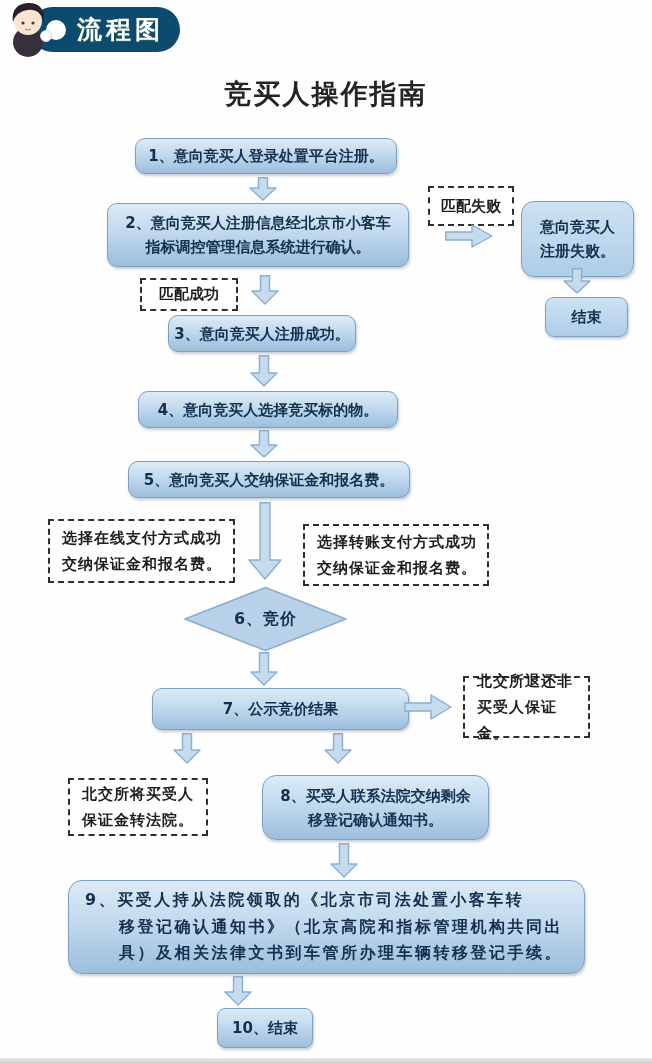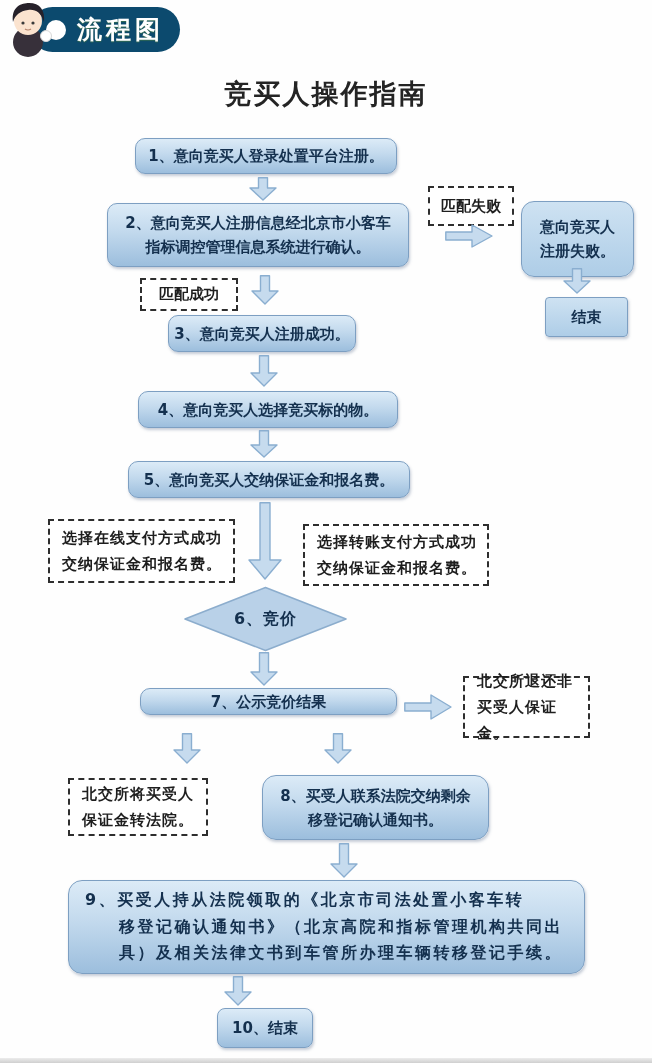--- a/index.html
+++ b/index.html
@@ -101,21 +101,21 @@
 
   <div class="node flat" style="left:521px;top:201px;width:113px;height:76px">
     <div>意向竞买人</div>
     <div>注册失败。</div>
   </div>
 
   <svg class="arrow" style="left:563px;top:268px" width="28" height="26" viewBox="0 0 28 26">
     <polygon class="ashape" points="9.5,0.8 18.5,0.8 18.5,13 27,13 14,25 1,13 9.5,13"></polygon>
   </svg>
 
-  <div class="node flat" style="left:545px;top:297px;width:83px;height:40px;border-radius:4px">
+  <div class="node flat" style="left:545px;top:297px;width:83px;height:40px;border-radius:9px">
     <div>结束</div>
   </div>
 
   <div class="dashed" style="left:140px;top:278px;width:98px;height:33px">
     <div>匹配成功</div>
   </div>
 
   <svg class="arrow" style="left:251px;top:275px" width="28" height="30" viewBox="0 0 28 30">
     <polygon class="ashape" points="9.5,0.8 18.5,0.8 18.5,16 27,16 14,29 1,16 9.5,16"></polygon>
   </svg>
@@ -157,21 +157,21 @@
     <svg width="165" height="66" viewBox="0 0 165 66">
       <polygon class="dshape" points="82.5,1.5 163,33 82.5,64.5 2,33"></polygon>
     </svg>
     <span class="diamond-label">6、竞价</span>
   </div>
 
   <svg class="arrow" style="left:250px;top:652px" width="28" height="34" viewBox="0 0 28 34">
     <polygon class="ashape" points="9.5,0.8 18.5,0.8 18.5,20 27,20 14,33 1,20 9.5,20"></polygon>
   </svg>
 
-  <div class="node" style="left:140px;top:688px;width:257px;height:27px">
+  <div class="node" style="left:152px;top:688px;width:257px;height:42px">
     <div>7、公示竞价结果</div>
   </div>
 
   <svg class="arrow" style="left:404px;top:694px" width="48" height="26" viewBox="0 0 48 26">
     <polygon class="ashape" points="0.8,9 27,9 27,1 47,13 27,25 27,17 0.8,17"></polygon>
   </svg>
 
   <div class="dashed left-align" style="left:463px;top:676px;width:127px;height:62px">
     <div>北交所退还非</div>
     <div>买受人保证金。</div>

